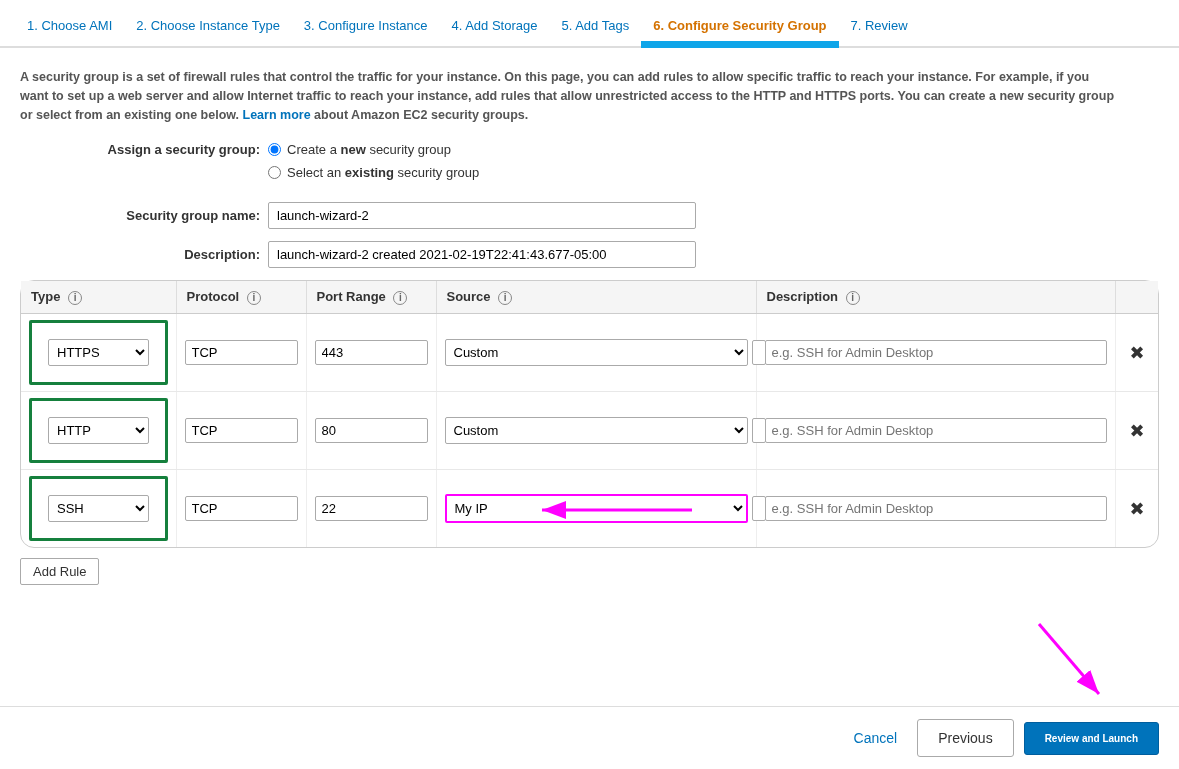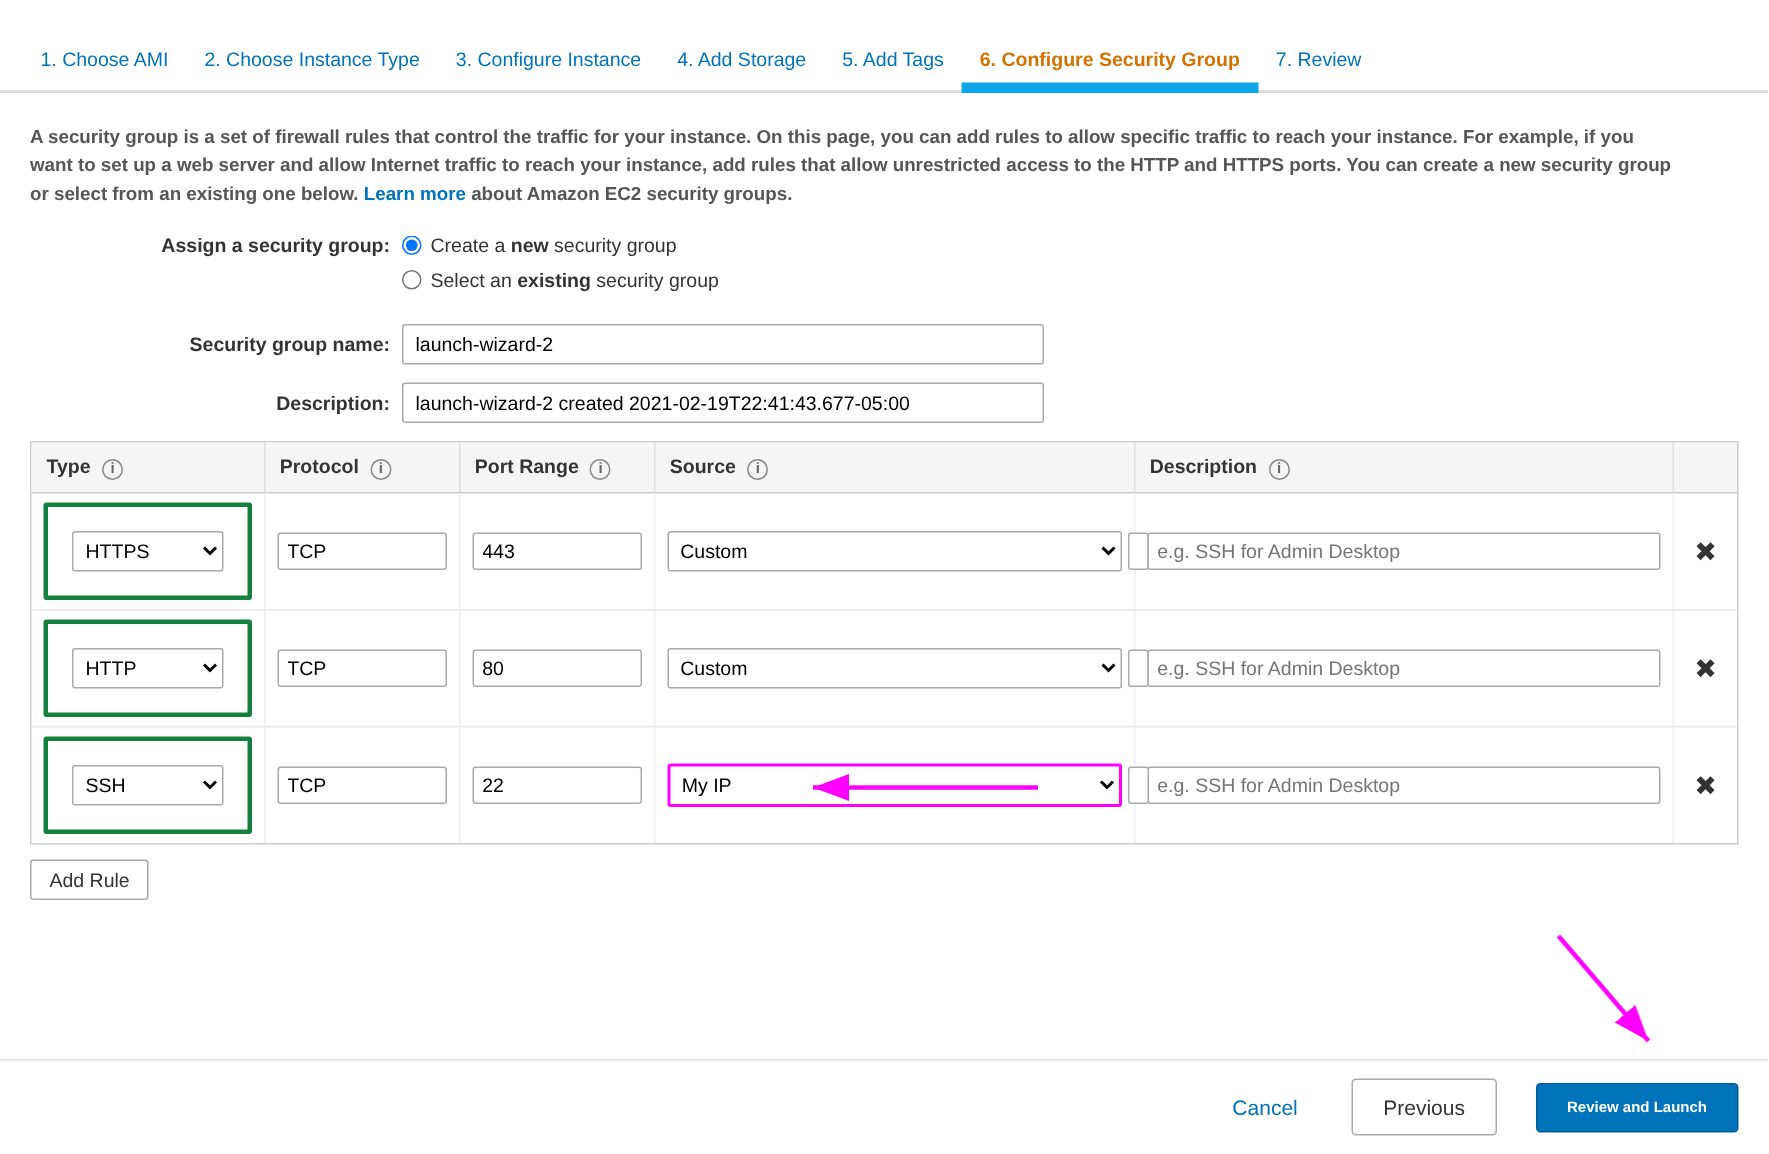--- a/index.html
+++ b/index.html
@@ -2,21 +2,21 @@
 <html><head>
   <meta charset="utf-8">
   <style>
     * { box-sizing: border-box; margin: 0; padding: 0; }
     body { font-family: Arial, sans-serif; font-size: 13px; color: #333; background: #fff; width: 1179px; min-height: 769px; }
 
     
     .wizard-steps {
       display: flex;
       border-bottom: 2px solid #ddd;
-      padding: 24px 15px 0;
+      padding: 10px 15px 0;
       background: #fff;
     }
     .wizard-step {
       padding: 8px 12px;
       color: #0073bb;
       font-size: 13px;
       cursor: pointer;
       white-space: nowrap;
       border-bottom: 3px solid transparent;
       margin-bottom: -2px;
@@ -84,21 +84,21 @@
       font-size: 13px;
     }
     .radio-option input[type="radio"] {
       margin-right: 6px;
     }
 
     
     .rules-table-container {
       margin-top: 10px;
       border: 1px solid #ccc;
-      border-radius: 0;
+      border-radius: 14px;
       overflow: visible;
     }
 
     .rules-table {
       width: 100%;
       border-collapse: collapse;
     }
 
     .rules-table th {
       background: #f5f5f5;
@@ -206,21 +206,21 @@
       position: fixed;
       bottom: 0;
       left: 0;
       width: 1179px;
       background: #fff;
       border-top: 1px solid #ddd;
       padding: 12px 20px;
       display: flex;
       justify-content: flex-end;
       align-items: center;
-      gap: 26px;
+      gap: 10px;
     }
 
     .btn-cancel {
       background: none;
       border: none;
       color: #0073bb;
       cursor: pointer;
       font-size: 14px;
       padding: 8px 10px;
     }

